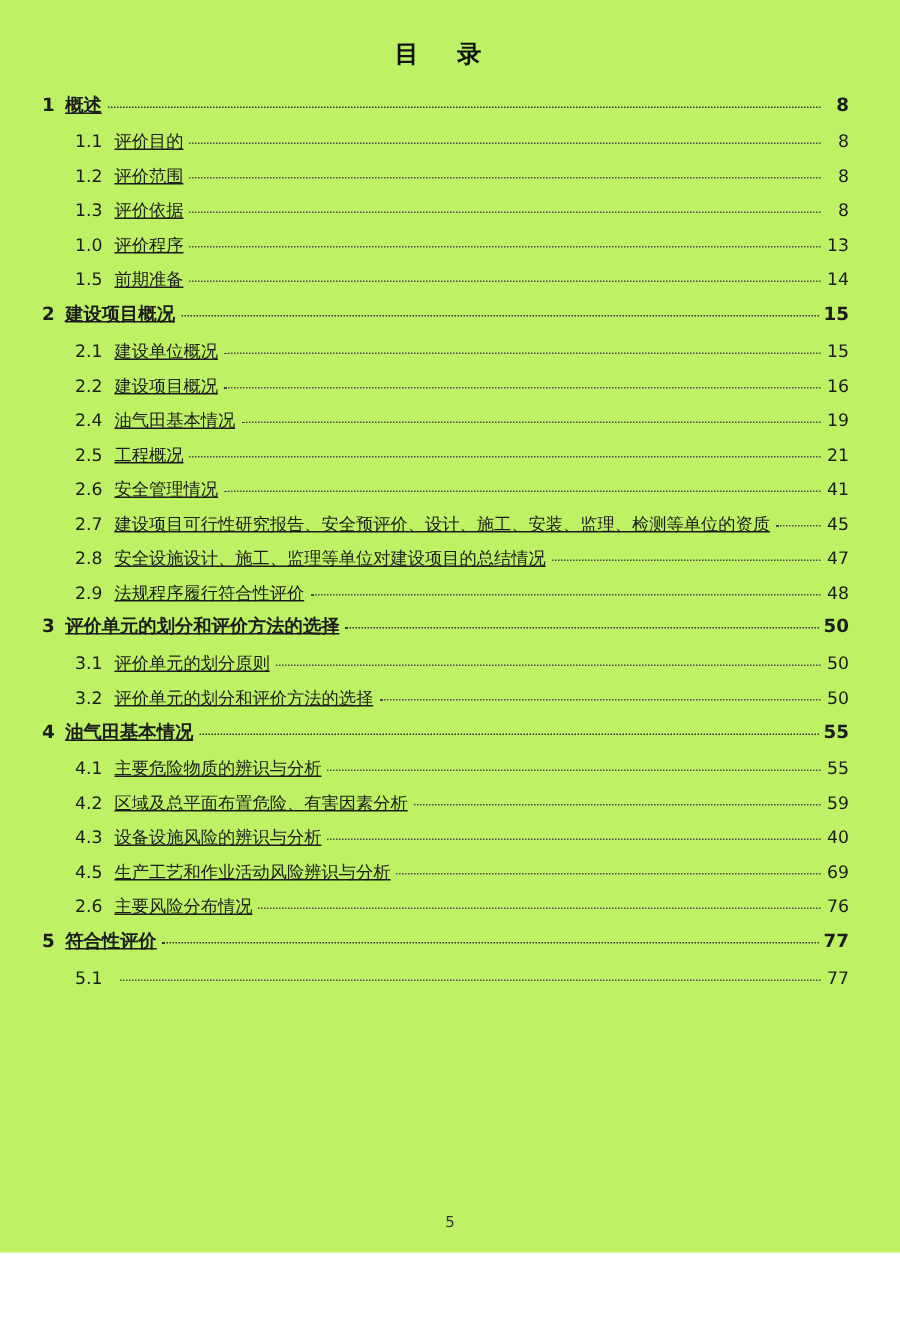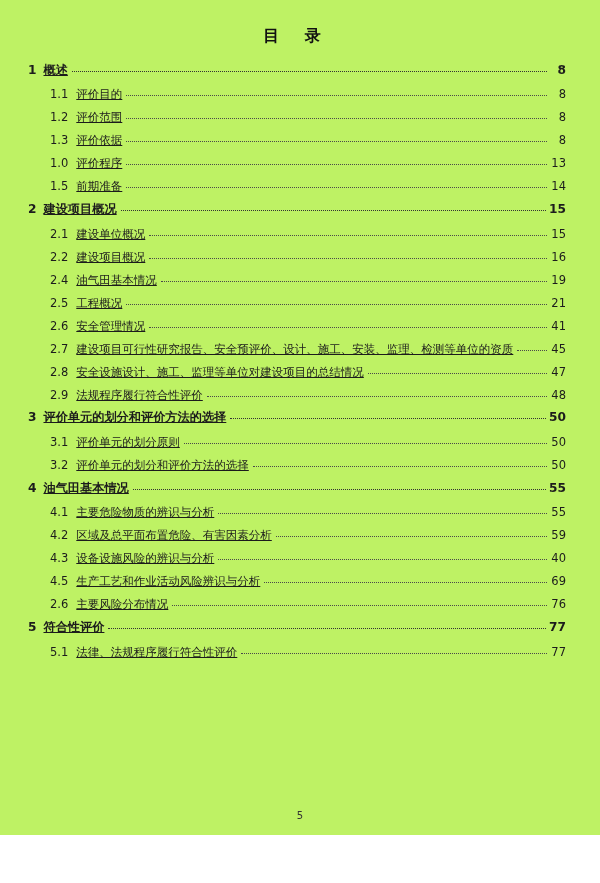--- a/index.html
+++ b/index.html
@@ -241,20 +241,19 @@
         <span class="pg">76</span>
       </div>
       <div class="toc-row level1">
         <span class="num">5</span>
         <span class="label">符合性评价</span>
         <span class="leader"></span>
         <span class="pg">77</span>
       </div>
       <div class="toc-row level2">
         <span class="num">5.1</span>
-        <span class="label">法律、法规程序履行符合性评价</span>
         <span class="leader"></span>
         <span class="pg">77</span>
       </div>
     </div>
 
   <div class="page-number">5</div>
 </div>
 
 </body></html>

